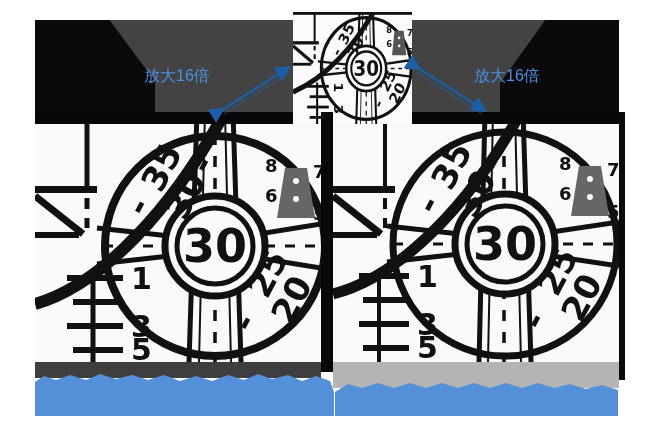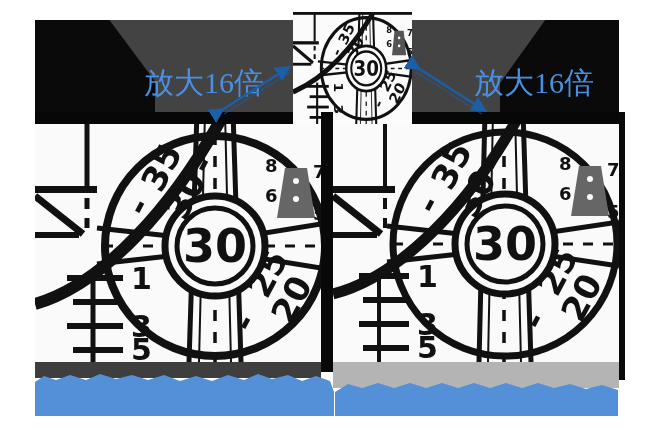--- a/index.html
+++ b/index.html
@@ -10,22 +10,22 @@
   .darkband{position:absolute;left:35px;top:20px;width:584px;height:102px;background:#434343;}
   .corner-l{position:absolute;left:35px;top:20px;width:120px;height:102px;
             background:#0a0a0a;
             clip-path:polygon(0 0,62% 0,100% 60%,100% 100%,0 100%);}
   .corner-r{position:absolute;left:500px;top:20px;width:119px;height:102px;
             background:#0a0a0a;
             clip-path:polygon(38% 0,100% 0,100% 100%,0 100%,0 62%);}
   .blackrow{position:absolute;left:35px;top:112px;width:584px;height:12px;background:#070707;}
 
   
-  .maglabel{position:absolute;color:#4a90e2;font-size:30px;line-height:1;
-            letter-spacing:0px;white-space:nowrap;font-family:Liberation Serif, serif;}
+  .maglabel{position:absolute;color:#4a90e2;font-size:16px;line-height:1;
+            letter-spacing:0px;white-space:nowrap;font-family:Liberation Sans, sans-serif;}
   .maglabel.left{left:144px;top:68px;}
   .maglabel.right{left:474px;top:68px;}
 
   
   .arrowsvg{position:absolute;left:0;top:0;width:650px;height:430px;pointer-events:none;}
 
   
   .thumb{position:absolute;left:293px;top:12px;width:119px;height:112px;
          background:#fbfbfb;overflow:hidden;border:0;}
 

